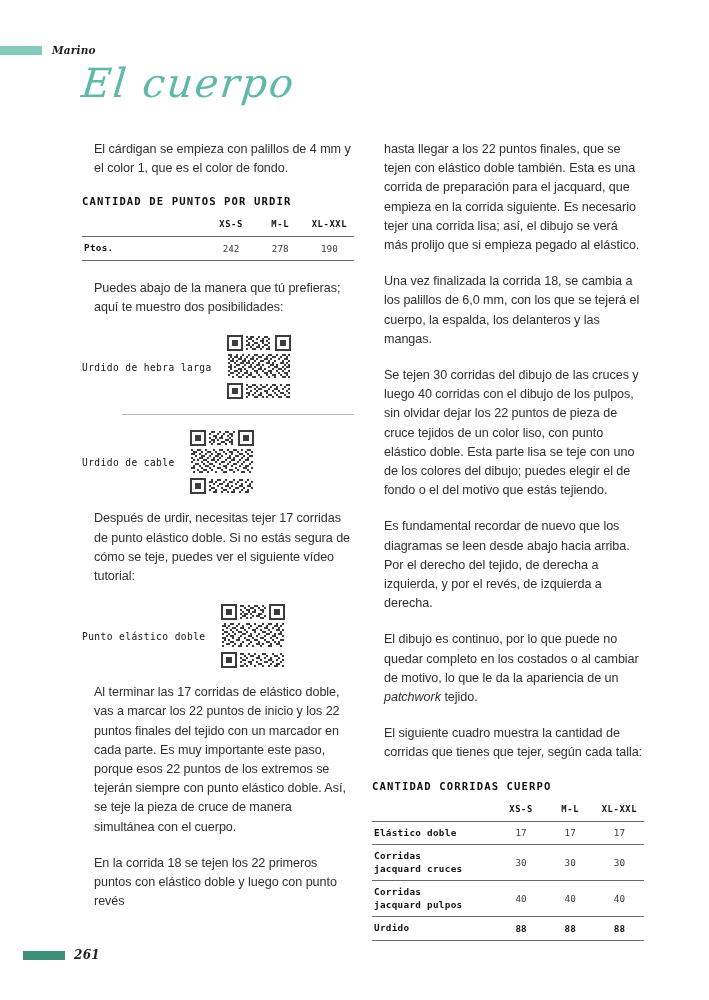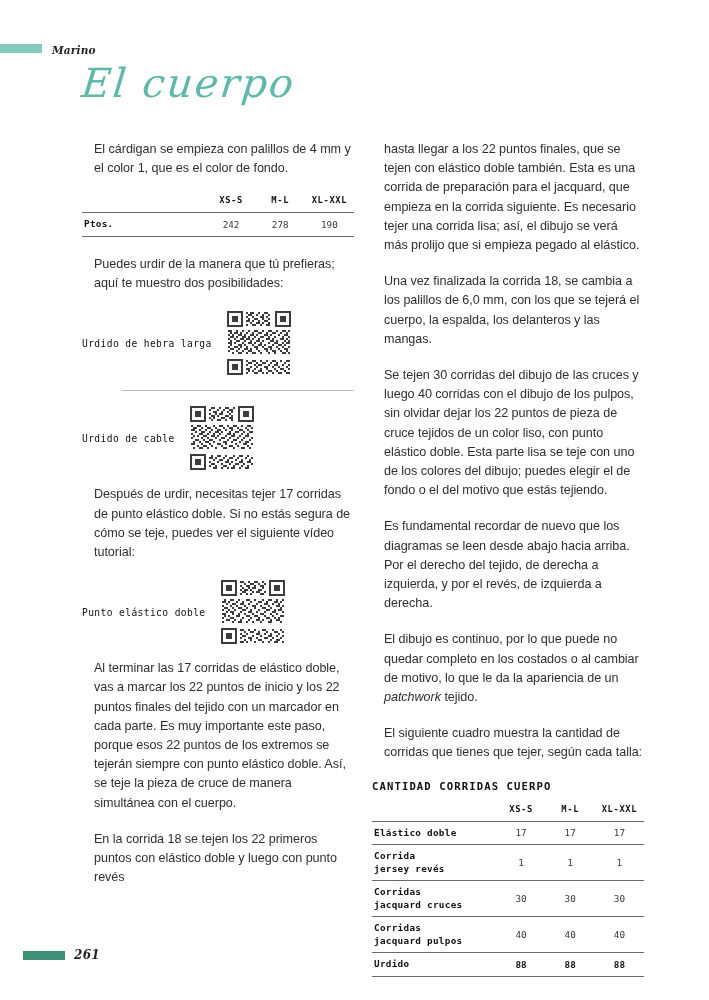--- a/index.html
+++ b/index.html
@@ -15,21 +15,21 @@
     color: #2b2b2b;
     overflow: hidden;
   }
 
   
   .runhead {
     position: absolute;
     left: 0;
     top: 44px;
     display: flex;
-    align-items: flex-start;
+    align-items: center;
     gap: 10px;
   }
   .runhead-bar {
     width: 42px;
     height: 9px;
     background: #86c9bd;
   }
   .runhead-label {
     font-family: "DejaVu Serif", serif;
     font-style: italic;
@@ -191,20 +191,21 @@
   <div class="runhead-label">Marino</div>
 </div>
 
 <div class="chapter-title">El cuerpo</div>
 
 <div class="col col-left">
 
   <p class="body">El cárdigan se empieza con palillos de 4 mm y el color 1, que es el color de fondo.</p>
 
   <div class="table-block">
+    <div class="table-title">CANTIDAD DE PUNTOS POR URDIR</div>
     <table class="data">
       <colgroup>
         <col class="c-label">
           <col class="c-size">
           <col class="c-size">
           <col class="c-size">
       </colgroup>
       <thead>
         <tr>
           <th class="rowhead"></th>
@@ -217,21 +218,21 @@
         <tr>
           <th>Ptos.</th>
           <td>242</td>
           <td>278</td>
           <td>190</td>
         </tr>
       </tbody>
     </table>
   </div>
 
-  <p class="body">Puedes urdir de la manera que tú prefieras; aquí te muestro dos posibilidades:</p>
+  <p class="body">Puedes abajo de la manera que tú prefieras; aquí te muestro dos posibilidades:</p>
 
   <div class="qr-row">
     <div class="qr-caption">Urdido de hebra larga</div>
     <div class="qr">
       <svg viewBox="0 0 33 33" width="66" height="66" shape-rendering="crispEdges">
         <rect width="33" height="33" fill="#fff"></rect>
         <g fill="#3c3c3c">
           <path d="M1 1h7v7h-7z" fill="none" stroke="#3c3c3c" stroke-width="1"></path>
           <rect x="3" y="3" width="3" height="3"></rect>
           <path d="M25 1h7v7h-7z" fill="none" stroke="#3c3c3c" stroke-width="1"></path>
@@ -851,27 +852,20 @@
         </tr>
       </thead>
       <tbody>
         <tr>
           <th>Elástico doble</th>
           <td>17</td>
           <td>17</td>
           <td>17</td>
         </tr>
         <tr>
-          <th>Corrida
-jersey revés</th>
-          <td>1</td>
-          <td>1</td>
-          <td>1</td>
-        </tr>
-        <tr>
           <th>Corridas
 jacquard cruces</th>
           <td>30</td>
           <td>30</td>
           <td>30</td>
         </tr>
         <tr>
           <th>Corridas
 jacquard pulpos</th>
           <td>40</td>

